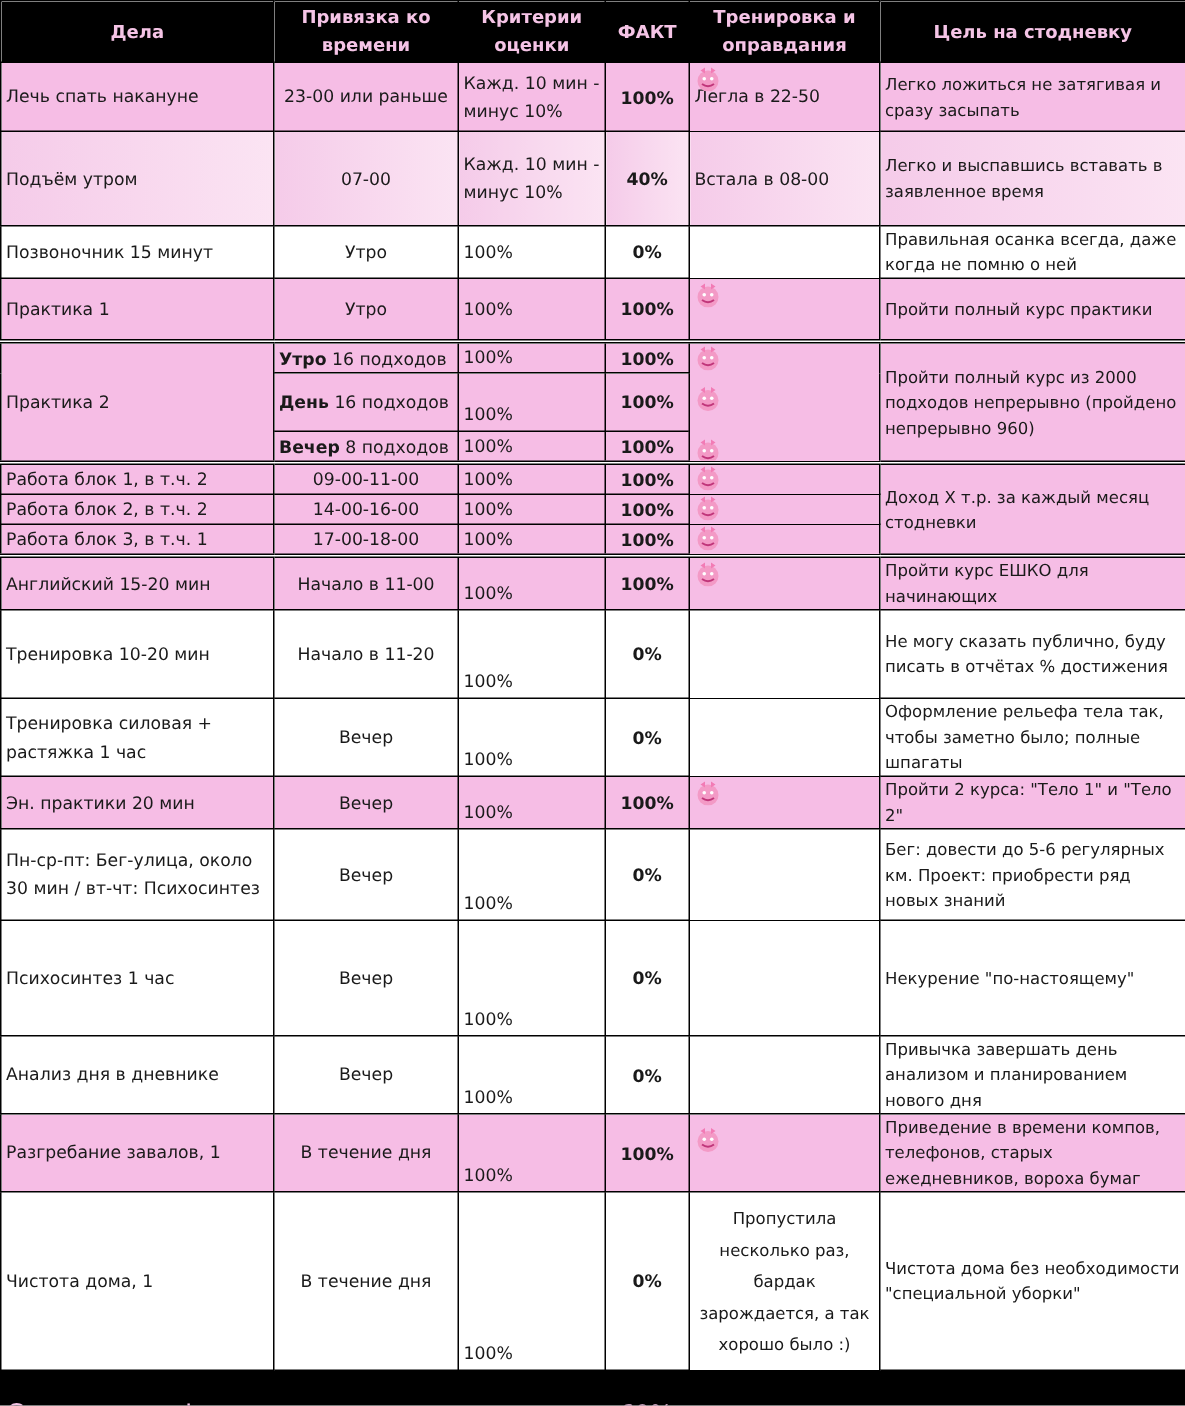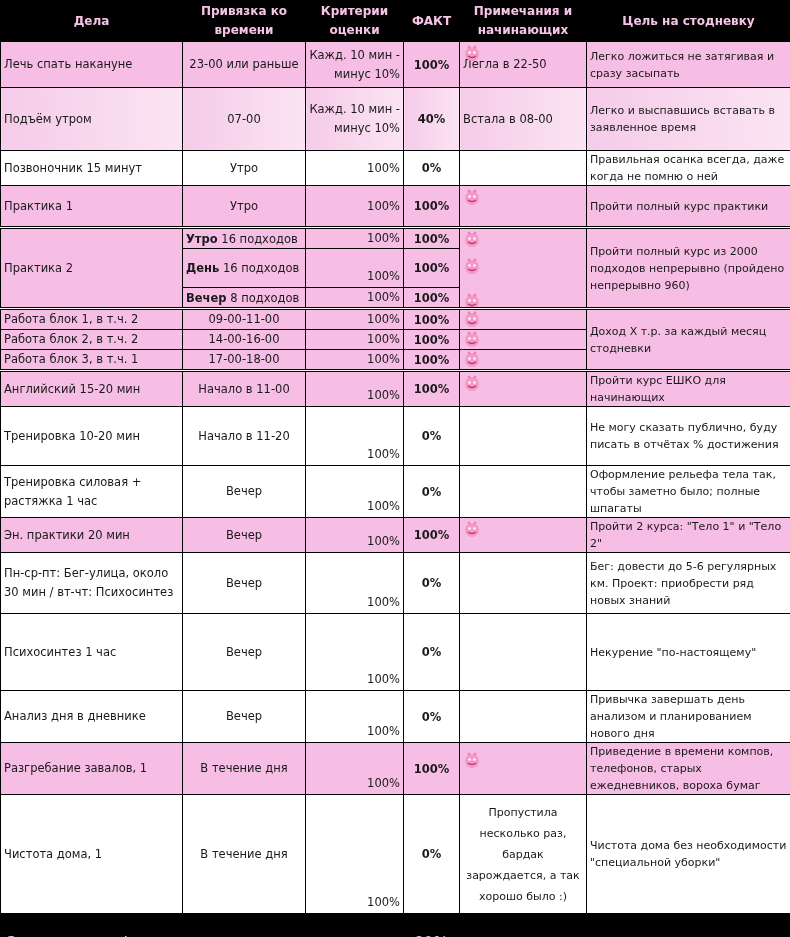--- a/index.html
+++ b/index.html
@@ -5,21 +5,21 @@
   html, body { margin:0; padding:0; background:#fff; }
   body { width:790px; height:937px; overflow:hidden; font-family:"DejaVu Sans", sans-serif; }
   table { border-collapse:collapse; table-layout:fixed; width:790px; }
   td, th { border:1px solid #000; padding:0 3px; font-size:11.5px; color:#1a1a1a; overflow:hidden; }
   th { background:#000; color:#f5c4e6; font-weight:bold; font-size:12px; height:40px; text-align:center; line-height:19px; border-color:#000; }
   .pink td { background:#f6bde5; }
   .lightpink td { background:linear-gradient(to right,#f5cbe9,#fbe4f3); }
   .white td { background:#fff; }
   td.name { text-align:left; line-height:19px; }
   td.time { text-align:center; font-weight:normal; line-height:19px; }
-  td.crit { text-align:right; line-height:19px; }
+  td.crit { text-align:left; line-height:19px; }
   td.crit.bottom { vertical-align:bottom; padding-bottom:1px; }
   td.fact { text-align:center; font-weight:bold; }
   td.note { position:relative; text-align:left; line-height:19px; vertical-align:middle; }
   td.note.center { text-align:center; }
   td.goal { font-size:11px; line-height:17px; }
   .thick-top td { border-top:3px double #000; }
   .smiley { position:absolute; left:2px; top:1px; width:20px; height:18px; }
   .footer { background:#000; height:43px; position:relative; }
   .footer .label { position:absolute; left:4px; top:19px; color:#f5c4e6; font-size:17px; }
   .footer .value { position:absolute; left:413px; top:19px; color:#f5c4e6; font-size:16px; }
@@ -36,21 +36,21 @@
       <col style="width:56px">
       <col style="width:127px">
       <col style="width:204px">
   </colgroup>
   <thead>
     <tr>
       <th>Дела</th>
       <th>Привязка ко времени</th>
       <th>Критерии оценки</th>
       <th>ФАКТ</th>
-      <th>Примечания и начинающих</th>
+      <th>Тренировка и оправдания</th>
       <th>Цель на стодневку</th>
     </tr>
   </thead>
   <tbody>
 
     <tr class="pink" style="height:46px">
       <td class="name">Лечь спать накануне</td>
       <td class="time">23-00 или раньше</td>
       <td class="crit">Кажд. 10 мин - минус 10%</td>
       <td class="fact">100%</td>

